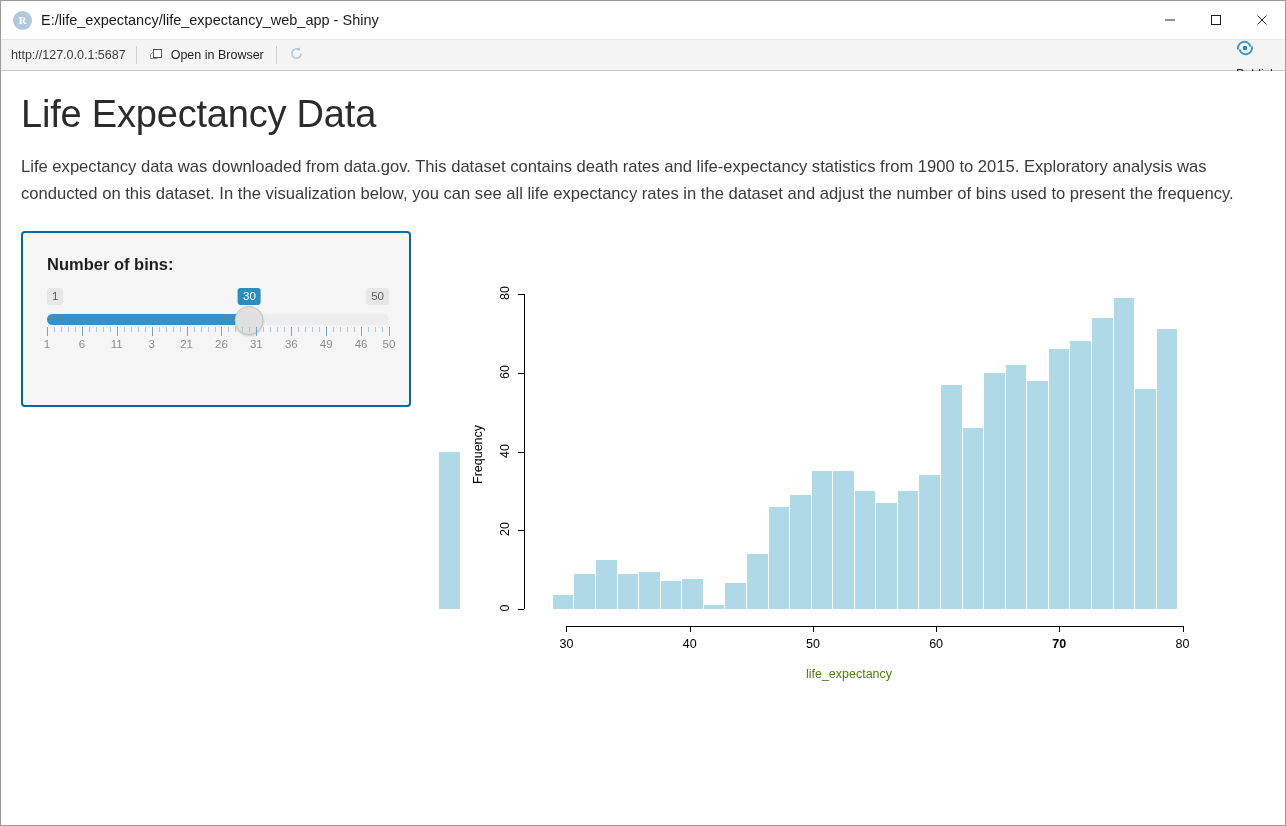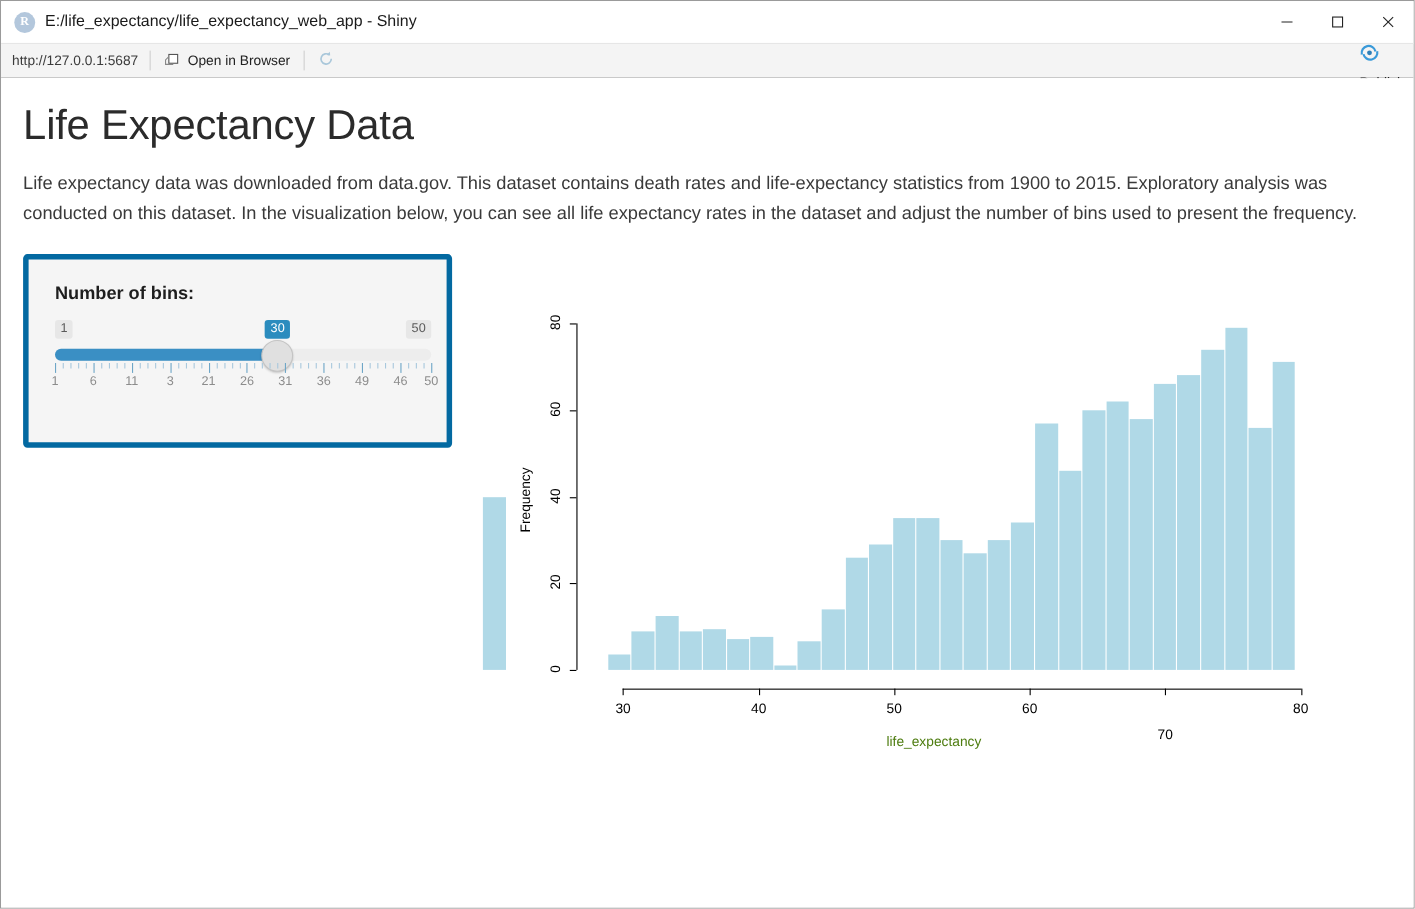--- a/index.html
+++ b/index.html
@@ -102,21 +102,21 @@
     max-width:1232px;
   }
   
   .main-row{
     display:flex;align-items:flex-start;margin-top:24px;
   }
   
   .side-panel{
     width:390px;height:176px;
     background:#f5f5f5;
-    border:5px solid #0369a1;
+    border:2px solid #0369a1;
     border-radius:4px;
     box-sizing:border-box;
     padding:22px 24px 0 24px;
   }
   .side-label{
     font-size:16.5px;font-weight:bold;color:#1e1e1e;
     margin:0 0 14px 0;
   }
   .slider-wrap{position:relative;width:342px;height:86px;}
   .tip{
@@ -393,21 +393,21 @@
             <div class="axis-line" style="left: 127.481px; top: 395px; width: 616.038px; height: 1px;"></div>
             <div class="axis-line" style="left: 127.481px; top: 395px; width: 1px; height: 6px;"></div>
             <div class="xtick-label" style="left: 127.481px; top: 406px;">30</div>
             <div class="axis-line" style="left: 250.689px; top: 395px; width: 1px; height: 6px;"></div>
             <div class="xtick-label" style="left: 250.689px; top: 406px;">40</div>
             <div class="axis-line" style="left: 373.896px; top: 395px; width: 1px; height: 6px;"></div>
             <div class="xtick-label" style="left: 373.896px; top: 406px;">50</div>
             <div class="axis-line" style="left: 497.104px; top: 395px; width: 1px; height: 6px;"></div>
             <div class="xtick-label" style="left: 497.104px; top: 406px;">60</div>
             <div class="axis-line" style="left: 620.311px; top: 395px; width: 1px; height: 6px;"></div>
-            <div class="xtick-label" style="left: 620.311px; top: 430px;">70</div>
+            <div class="xtick-label" style="left: 620.311px; top: 406px; font-weight: bold;">70</div>
             <div class="axis-line" style="left: 743.519px; top: 395px; width: 1px; height: 6px;"></div>
             <div class="xtick-label" style="left: 743.519px; top: 406px;">80</div>
             <div class="xaxis-label" style="top: 436px;">life_expectancy</div>
           </div>
       </div>
 
     </div>
   </div>
 </div>
 

